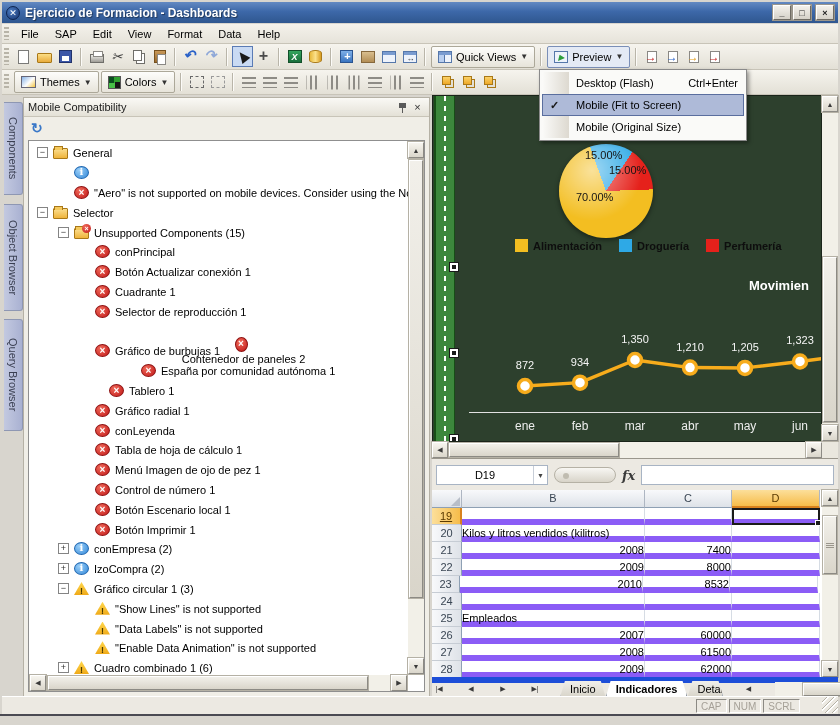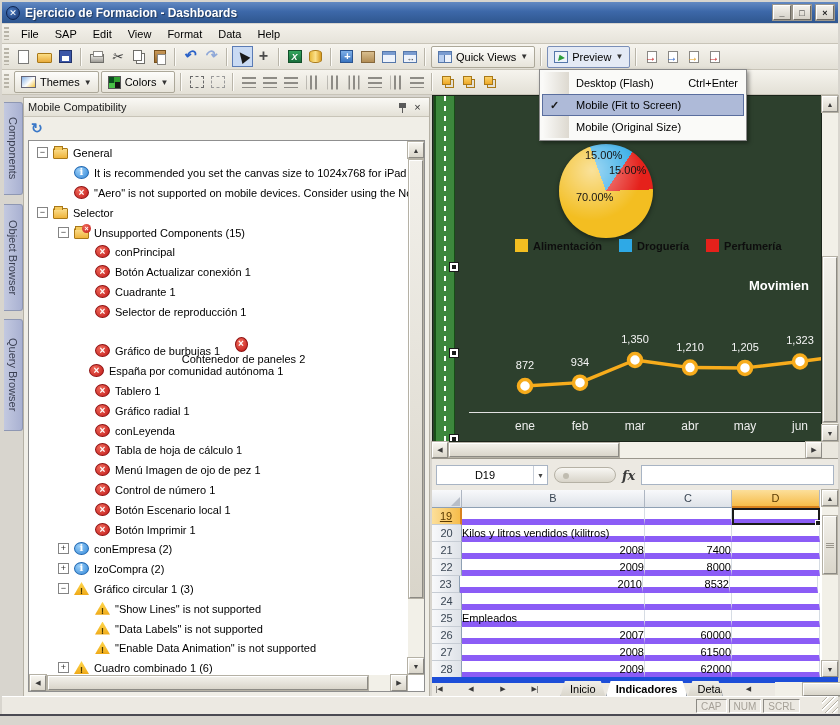--- a/index.html
+++ b/index.html
@@ -412,21 +412,20 @@
     <div id="tree-box">
       <div id="tree">
           <div class="trow" style="padding-left: 8px;">
             <span class="toggle">−</span>
             <span class="tico tico-folder"></span>
             <span class="tlabel">General</span>
           </div>
           <div class="trow" style="padding-left: 29px;">
             <span class="tspacer"></span>
             <span class="tico tico-info"></span>
-            <span class="tlabel">It is recommended you set the canvas size to 1024x768 for iPad</span>
           </div>
           <div class="trow" style="padding-left: 29px;">
             <span class="tspacer"></span>
             <span class="tico tico-error"></span>
             <span class="tlabel">"Aero" is not supported on mobile devices. Consider using the Nova</span>
           </div>
           <div class="trow" style="padding-left: 8px;">
             <span class="toggle">−</span>
             <span class="tico tico-folder"></span>
             <span class="tlabel">Selector</span>
@@ -461,26 +460,26 @@
           <div class="trow" style="padding-left: 50px; flex-direction: column;">
             <span class="tspacer"></span>
             <span class="tico tico-error"></span>
             <span class="tlabel">Contenedor de paneles 2</span>
           </div>
           <div class="trow" style="padding-left: 50px;">
             <span class="tspacer"></span>
             <span class="tico tico-error"></span>
             <span class="tlabel">Gráfico de burbujas 1</span>
           </div>
-          <div class="trow" style="padding-left: 44px;">
+          <div class="trow" style="padding-left: 60px; margin-left: 36px;">
             <span class="tspacer"></span>
             <span class="tico tico-error"></span>
             <span class="tlabel">España por comunidad autónoma 1</span>
           </div>
-          <div class="trow" style="padding-left: 50px;">
+          <div class="trow" style="padding-left: 64px;">
             <span class="tspacer"></span>
             <span class="tico tico-error"></span>
             <span class="tlabel">Tablero 1</span>
           </div>
           <div class="trow" style="padding-left: 50px;">
             <span class="tspacer"></span>
             <span class="tico tico-error"></span>
             <span class="tlabel">Gráfico radial 1</span>
           </div>
           <div class="trow" style="padding-left: 50px;">

